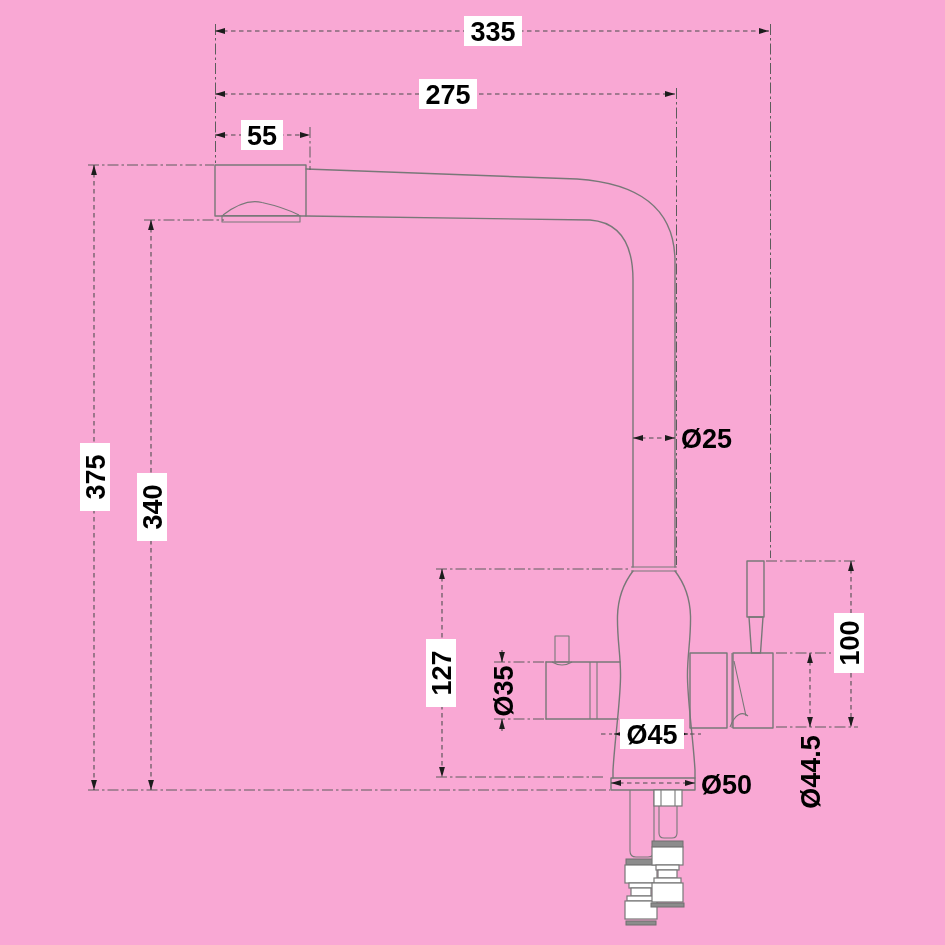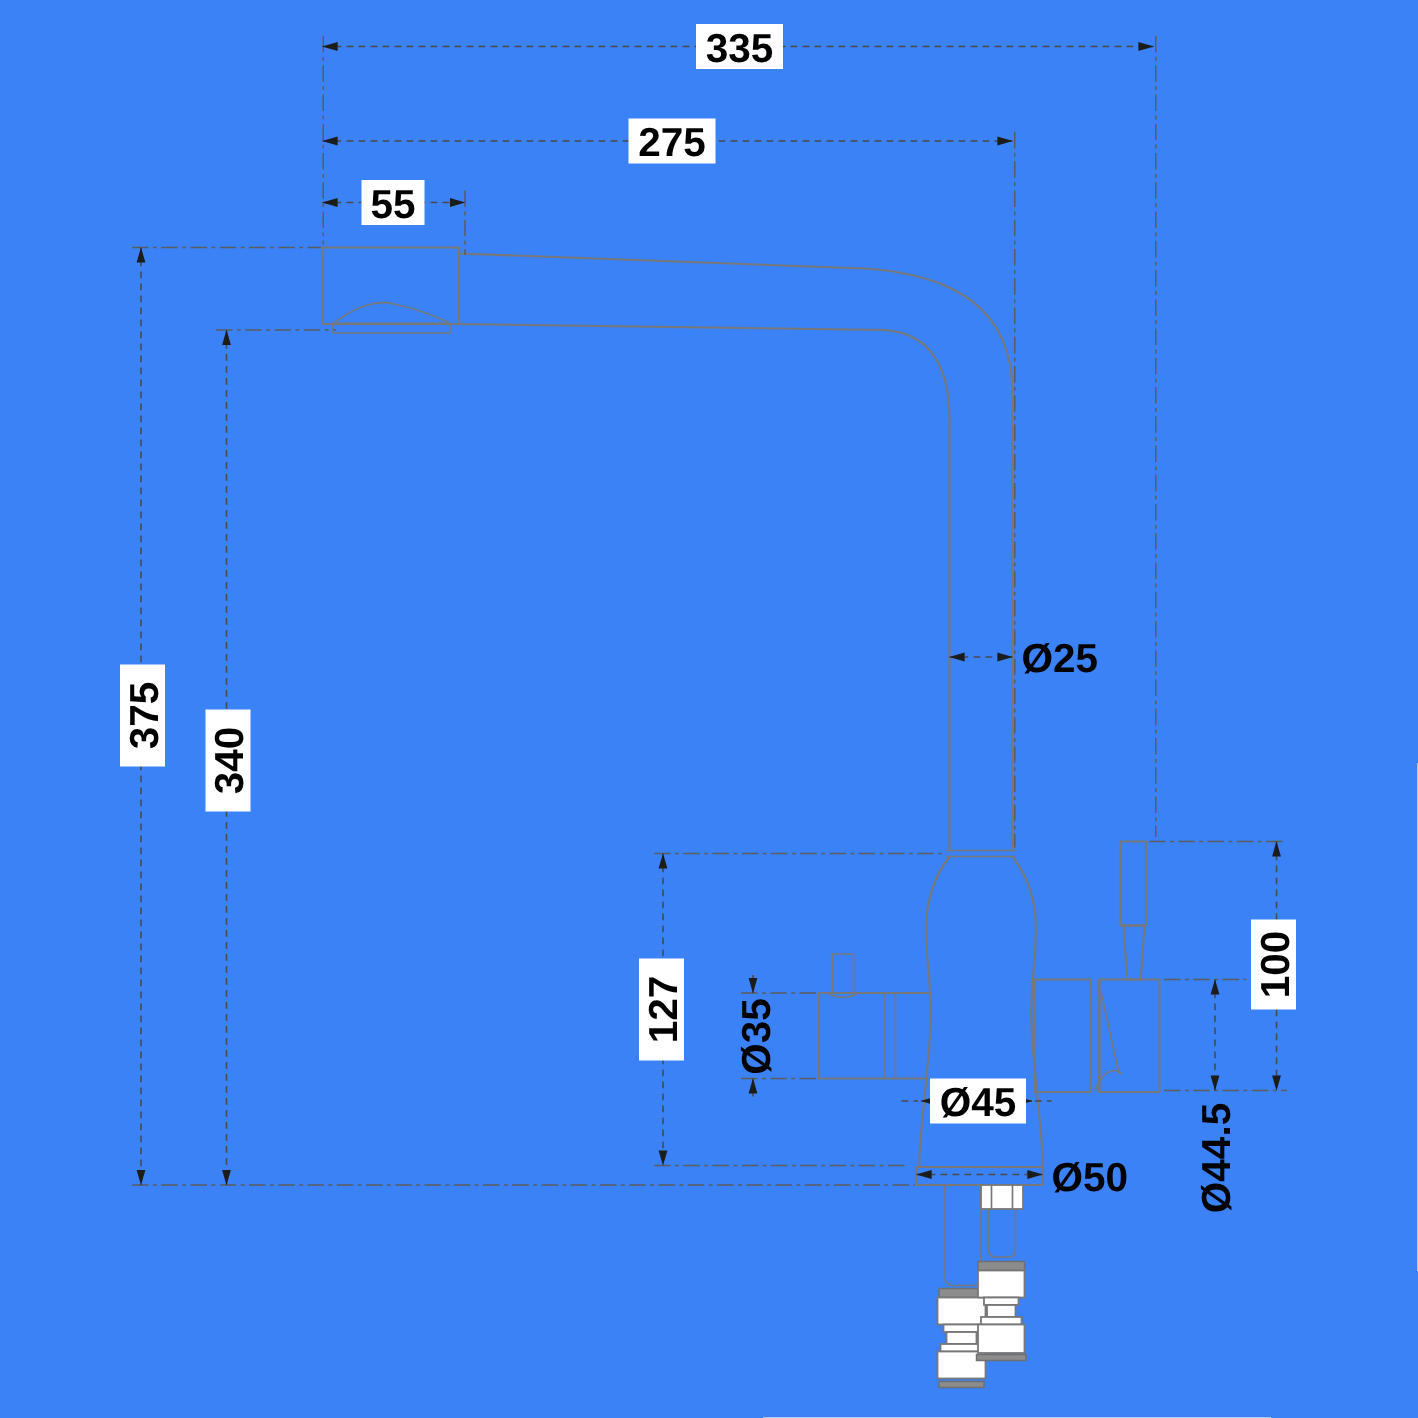--- a/index.html
+++ b/index.html
@@ -1,16 +1,16 @@
 <!DOCTYPE html>
 <html><head>
 <meta charset="utf-8">
 <style>
   html,body{margin:0;padding:0;background:#fff;}
-  .canvas{position:relative;width:945px;height:945px;background:#3b82f6;overflow:hidden;
+  .canvas{position:relative;width:945px;height:945px;background:#f9a8d4;overflow:hidden;
           font-family:"Liberation Sans",sans-serif;}
   svg{display:block;}
   .ol{fill:none;stroke:#787878;stroke-width:1.4;stroke-linejoin:round;stroke-linecap:round;}
   .ol2{fill:none;stroke:#787878;stroke-width:1.1;stroke-linejoin:round;}
   .outrect{fill:#ffffff;stroke:#787878;stroke-width:1.2;}
   .grayfill{fill:#8c8c8c;stroke:#6f6f6f;stroke-width:1;}
   .dim{fill:none;stroke:#4a4a4a;stroke-width:1.05;stroke-dasharray:4.5 3.5;}
   .ext{fill:none;stroke:#5c5c5c;stroke-width:1;stroke-dasharray:11 3 2.5 3;}
   .lbl{font-family:"Liberation Sans",sans-serif;font-size:27px;font-weight:700;fill:#000;}
   .mask{fill:#ffffff;}

